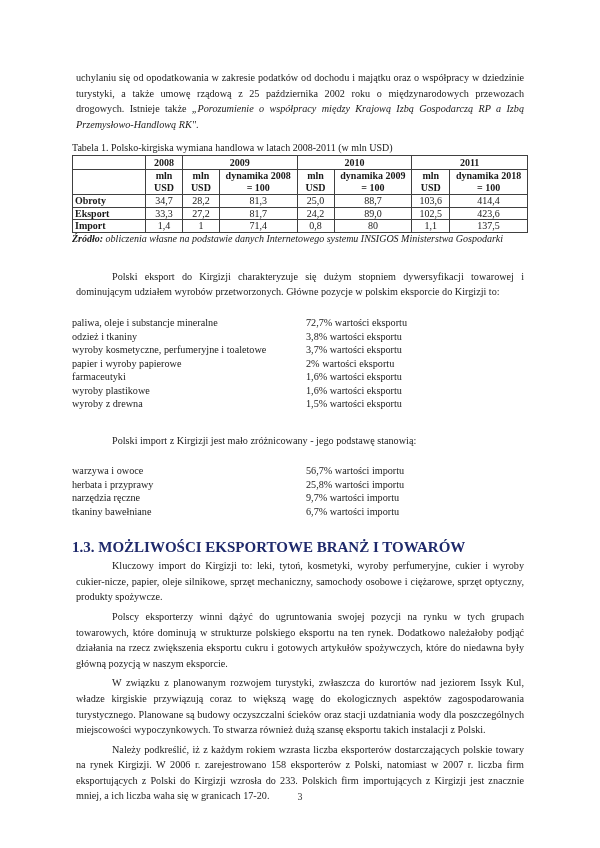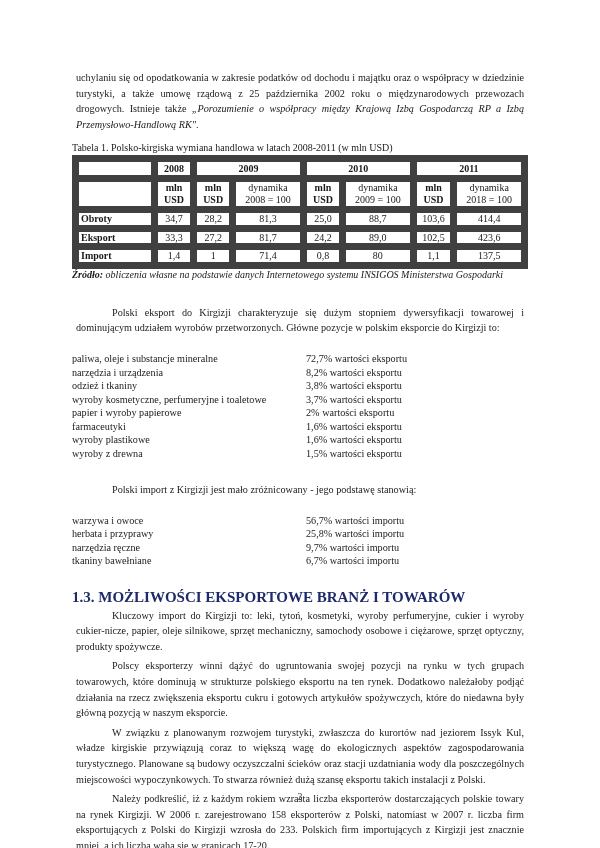--- a/index.html
+++ b/index.html
@@ -5,23 +5,23 @@
     html, body { margin: 0; padding: 0; background: #ffffff; }
     body { width: 600px; height: 848px; position: relative; overflow: hidden;
       font-family: "Liberation Serif", "DejaVu Serif", serif; color: #1a1a1a; }
     .page { position: absolute; left: 72px; top: 66px; width: 456px; font-size: 10.2px; line-height: 15.6px; }
     .justify { text-align: justify; }
     .indent { text-indent: 36px; }
     .p { margin: 4px; }
     em, i { font-style: italic; }
     .caption { margin-bottom: 0; font-size: 10px; line-height: 12px; }
     table.trade { border-collapse: collapse; width: 100%; font-size: 10px; line-height: 11.5px; margin-top: 1px; }
-    table.trade th, table.trade td { border: 7px solid #404040; padding: 0 2px; text-align: center; }
+    table.trade th, table.trade td { border: 1px solid #404040; padding: 0 2px; text-align: center; }
     table.trade .year th { font-weight: bold; height: 13px; }
-    table.trade .sub th { font-weight: normal; vertical-align: top; height: 24px; }
+    table.trade .sub th { font-weight: bold; vertical-align: top; height: 24px; }
     table.trade .sub th.b { font-weight: bold; }
     table.trade td.rowlabel { text-align: left; font-weight: bold; }
     table.trade td { height: 11px; }
     table.trade th.lbl { width: 68px; }
     .source { font-style: italic; font-size: 10px; line-height: 12px; margin: 0; }
     .source b { font-weight: bold; }
     .spacer-s { height: 12px; }
     .spacer-m { height: 14px; }
     .list { margin: 0; padding: 0; list-style: none; }
     .list li { display: flex; height: 13.5px; line-height: 13.5px; }
@@ -98,24 +98,20 @@
   <p class="p justify indent">Polski eksport do Kirgizji charakteryzuje się dużym stopniem dywersyfikacji towarowej i dominującym udziałem wyrobów przetworzonych. Główne pozycje w polskim eksporcie do Kirgizji to:</p>
 
   <div class="spacer-s"></div>
 
   <ul class="list">
     <li>
         <span class="name">paliwa, oleje i substancje mineralne</span>
         <span>72,7% wartości eksportu</span>
       </li>
     <li>
-        <span class="name">narzędzia i urządzenia</span>
-        <span>8,2% wartości eksportu</span>
-      </li>
-    <li>
         <span class="name">odzież i tkaniny</span>
         <span>3,8% wartości eksportu</span>
       </li>
     <li>
         <span class="name">wyroby kosmetyczne, perfumeryjne i toaletowe</span>
         <span>3,7% wartości eksportu</span>
       </li>
     <li>
         <span class="name">papier i wyroby papierowe</span>
         <span>2% wartości eksportu</span>

